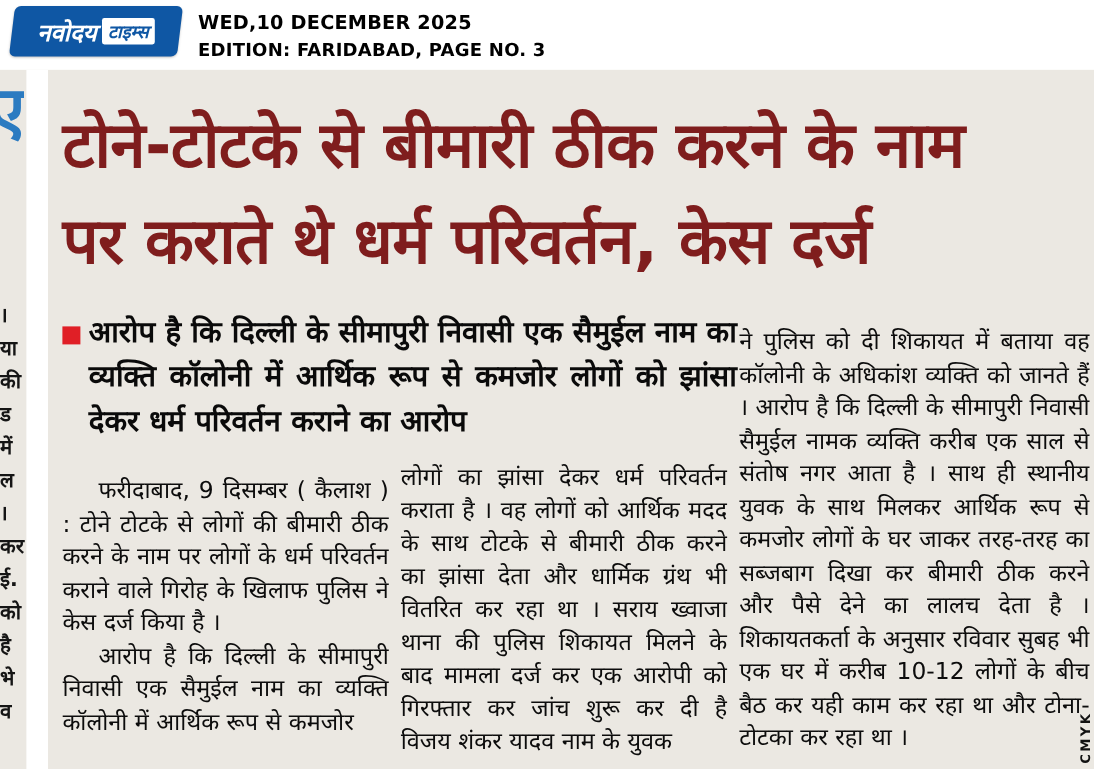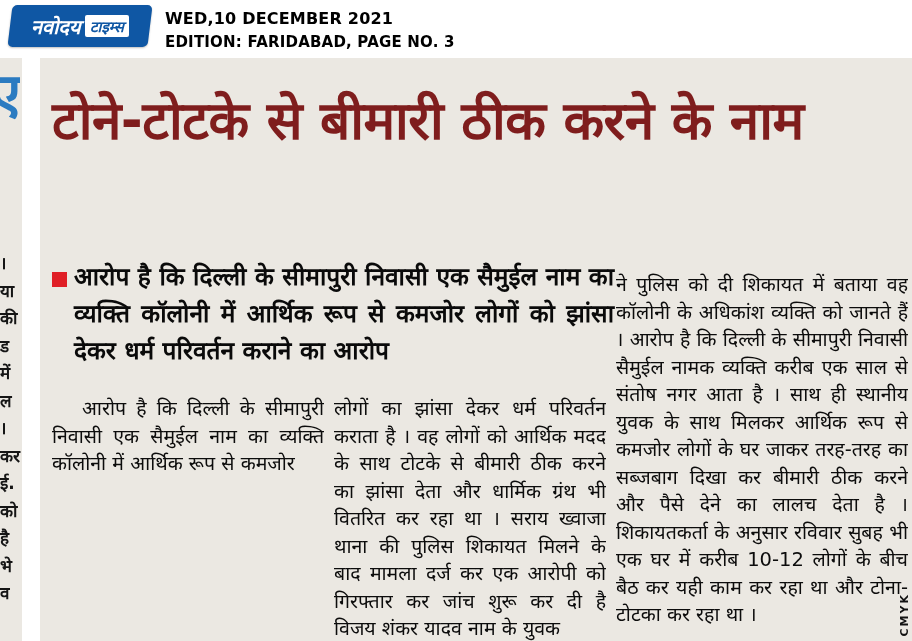--- a/index.html
+++ b/index.html
@@ -40,39 +40,39 @@
   .l2{top:104px;}
 
   
   .red-bullet{position:absolute;left:52px;top:214px;width:15px;height:15px;background:#e01f26;}
   .subhead{position:absolute;left:74px;top:200px;width:540px;
     font-size:24.5px;font-weight:700;line-height:37px;color:#0a0a0a;text-align:justify;}
 
   
   .col{position:absolute;overflow:hidden;}
   .col1{left:52px;top:337px;width:272px;height:246px;}
-  .col2{left:334px;top:337px;width:272px;height:246px;}
+  .col2{left:334px;top:326px;width:272px;height:246px;}
   .col3{left:616px;top:194px;width:292px;height:389px;margin-top:19px;}
   .col p{margin:0;font-size:19.5px;line-height:27.5px;color:#0c0c0c;text-align:justify;}
   .col p.indent{text-indent:30px;}
 
   
   .cmyk{position:absolute;right:1px;bottom:4px;font-size:11px;font-weight:700;color:#111;
     writing-mode:vertical-rl;transform:rotate(180deg);letter-spacing:2px;}
 </style>
 </head>
 <body>
 
 <div class="header">
   <div class="logo">
     <span class="logo-part1">नवोदय</span>
     <span class="logo-part2">टाइम्स</span>
   </div>
   <div class="hdr-text">
-    <div class="hdr-date">WED,10 DECEMBER 2021</div>
+    <div class="hdr-date">WED,10 DECEMBER 2025</div>
     <div class="hdr-edition">EDITION: FARIDABAD, PAGE NO. 3</div>
   </div>
 </div>
 
 <div class="clip">
 
   <div class="left-blue-char">ए</div>
   <div class="left-strip">।
 या
 की
@@ -82,25 +82,27 @@
 ।
 कर
 ई.
 को
 है
 भे
 व</div>
   <div class="white-gap"></div>
 
   <h1 class="headline l1">टोने-टोटके से बीमारी ठीक करने के नाम</h1>
+  <h1 class="headline l2">पर कराते थे धर्म परिवर्तन, केस दर्ज</h1>
 
   <div class="red-bullet"></div>
   <div class="subhead">आरोप है कि दिल्ली के सीमापुरी निवासी एक सैमुईल नाम का व्यक्ति कॉलोनी में आर्थिक रूप से कमजोर लोगों को झांसा देकर धर्म परिवर्तन कराने का आरोप</div>
 
   <div class="col col1">
+    <p class="indent">फरीदाबाद, 9 दिसम्बर ( कैलाश ) : टोने टोटके से लोगों की बीमारी ठीक करने के नाम पर लोगों के धर्म परिवर्तन कराने वाले गिरोह के खिलाफ पुलिस ने केस दर्ज किया है ।</p>
     <p class="indent">आरोप है कि दिल्ली के सीमापुरी निवासी एक सैमुईल नाम का व्यक्ति कॉलोनी में आर्थिक रूप से कमजोर</p>
   </div>
 
   <div class="col col2">
     <p>लोगों का झांसा देकर धर्म परिवर्तन कराता है । वह लोगों को आर्थिक मदद के साथ टोटके से बीमारी ठीक करने का झांसा देता और धार्मिक ग्रंथ भी वितरित कर रहा था । सराय ख्वाजा थाना की पुलिस शिकायत मिलने के बाद मामला दर्ज कर एक आरोपी को गिरफ्तार कर जांच शुरू कर दी है विजय शंकर यादव नाम के युवक</p>
   </div>
 
   <div class="col col3">
     <p>ने पुलिस को दी शिकायत में बताया वह कॉलोनी के अधिकांश व्यक्ति को जानते हैं । आरोप है कि दिल्ली के सीमापुरी निवासी सैमुईल नामक व्यक्ति करीब एक साल से संतोष नगर आता है । साथ ही स्थानीय युवक के साथ मिलकर आर्थिक रूप से कमजोर लोगों के घर जाकर तरह-तरह का सब्जबाग दिखा कर बीमारी ठीक करने और पैसे देने का लालच देता है ।शिकायतकर्ता के अनुसार रविवार सुबह भी एक घर में करीब 10-12 लोगों के बीच बैठ कर यही काम कर रहा था और टोना-टोटका कर रहा था ।</p>
   </div>

